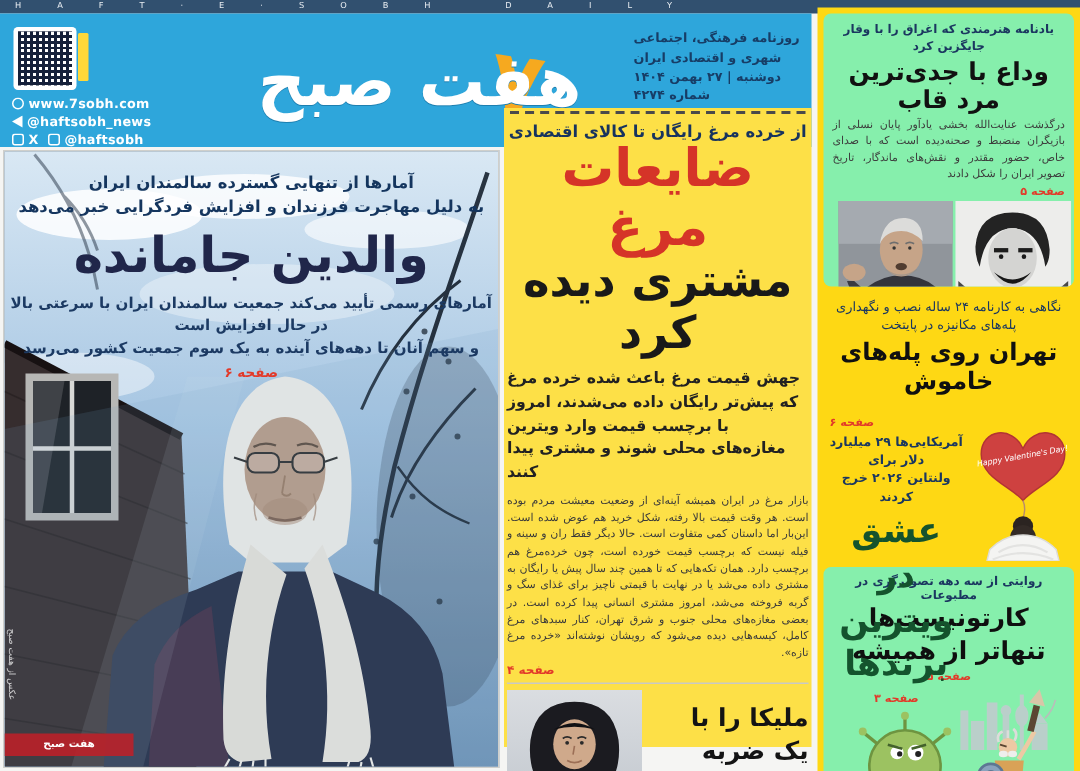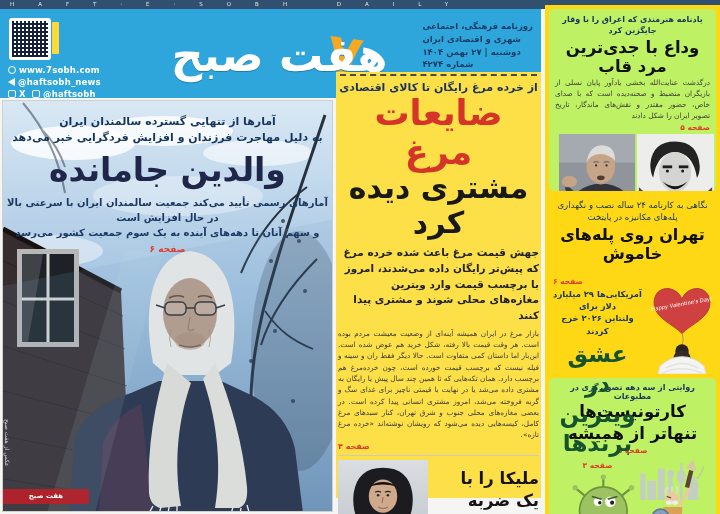--- a/index.html
+++ b/index.html
@@ -40,30 +40,30 @@
   .lp-pg{font-size:9px;margin-top:4px}
   .credit{position:absolute;left:1px;bottom:44px;writing-mode:vertical-rl;font-size:6px;color:#e9e9e9;opacity:.85;z-index:4}
   .wmark{position:absolute;left:0;bottom:7px;width:86px;height:15px;background:rgba(190,32,40,.88);
          color:#fff;font-size:7px;line-height:15px;text-align:center;z-index:4;font-weight:bold;letter-spacing:1px}
   
   .center{left:336px;top:72px;width:205px;height:426px;background:#fde047;padding:0 2px}
   .dotrule{border-top:2px dashed #4a4a4a;margin:2px 2px 5px}
   .ms-k{font-size:11px;font-weight:bold;color:#17335e}
   .ms-h1{font-size:35px;font-weight:bold;color:#d53428;line-height:1.1;letter-spacing:-1px}
   .ms-h2{font-size:30px;font-weight:bold;color:#191919;line-height:1.15;letter-spacing:-1px}
-  .ms-lead{font-size:10.5px;font-weight:bold;color:#222;line-height:1.5;text-align:right;margin-top:5px}
+  .ms-lead{font-size:10.5px;font-weight:bold;color:#222;line-height:1.5;text-align:left;margin-top:5px}
   .ms-body{font-size:7.3px;color:#3a3a3a;line-height:1.55;text-align:justify;margin-top:4px}
   .ms-pg{font-size:8px;text-align:left;margin-top:1px}
   .hr{border-top:1px solid #c9c9c6;margin:4px 0}
   .mel{display:flex;direction:rtl;gap:6px;height:92px;align-items:flex-start}
   .mel-t{flex:1;padding-top:8px}
   .mel-h{font-size:16.5px;font-weight:bold;color:#141414;line-height:1.35;text-align:right}
   
   .rcol{left:545px;top:5px;width:175px;height:509px;background:#fed814}
-  .wbox{background:#bef264;border-radius:5px;margin:4px;padding:5px 6px;overflow:hidden}
+  .wbox{background:#86efac;border-radius:5px;margin:4px;padding:5px 6px;overflow:hidden}
   .ob-k{font-size:8px;font-weight:bold;color:#1b3760;line-height:1.4}
   .ob-h{font-size:16.5px;font-weight:bold;color:#111;margin:2px 0}
   .ob-b{font-size:7.3px;color:#3c3c3c;line-height:1.5;text-align:justify}
   .ob-pg{font-size:7.5px;text-align:right;margin-top:1px}
   .esc{padding:4px 8px 0;overflow:hidden}
   .esc-k{font-size:8.6px;font-weight:normal;color:#1b3760;line-height:1.4}
   .esc-h{font-size:16px;font-weight:bold;color:#101010;margin:2px 0}
   .val{position:relative;height:86px;margin-top:2px}
   .val-t{position:absolute;right:78px;left:8px;top:0;text-align:center}
   .val-k{font-size:8.4px;font-weight:bold;color:#1b3760;line-height:1.45}

